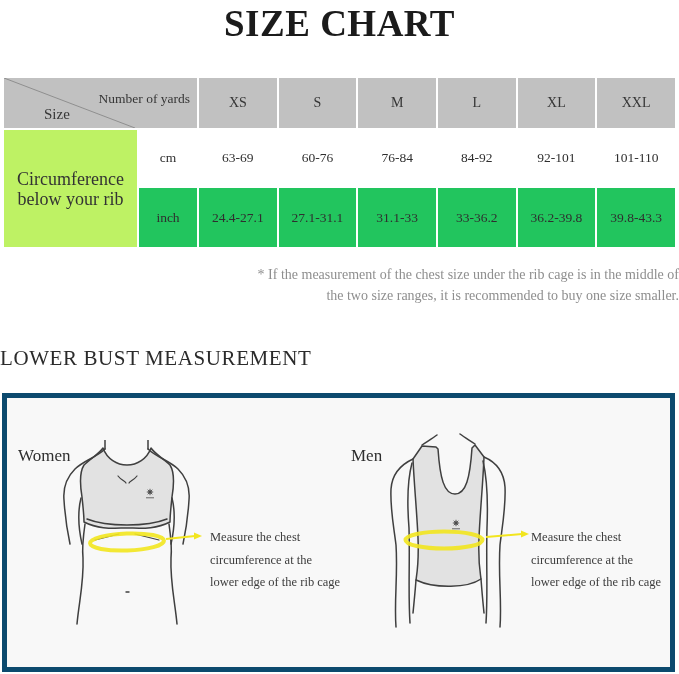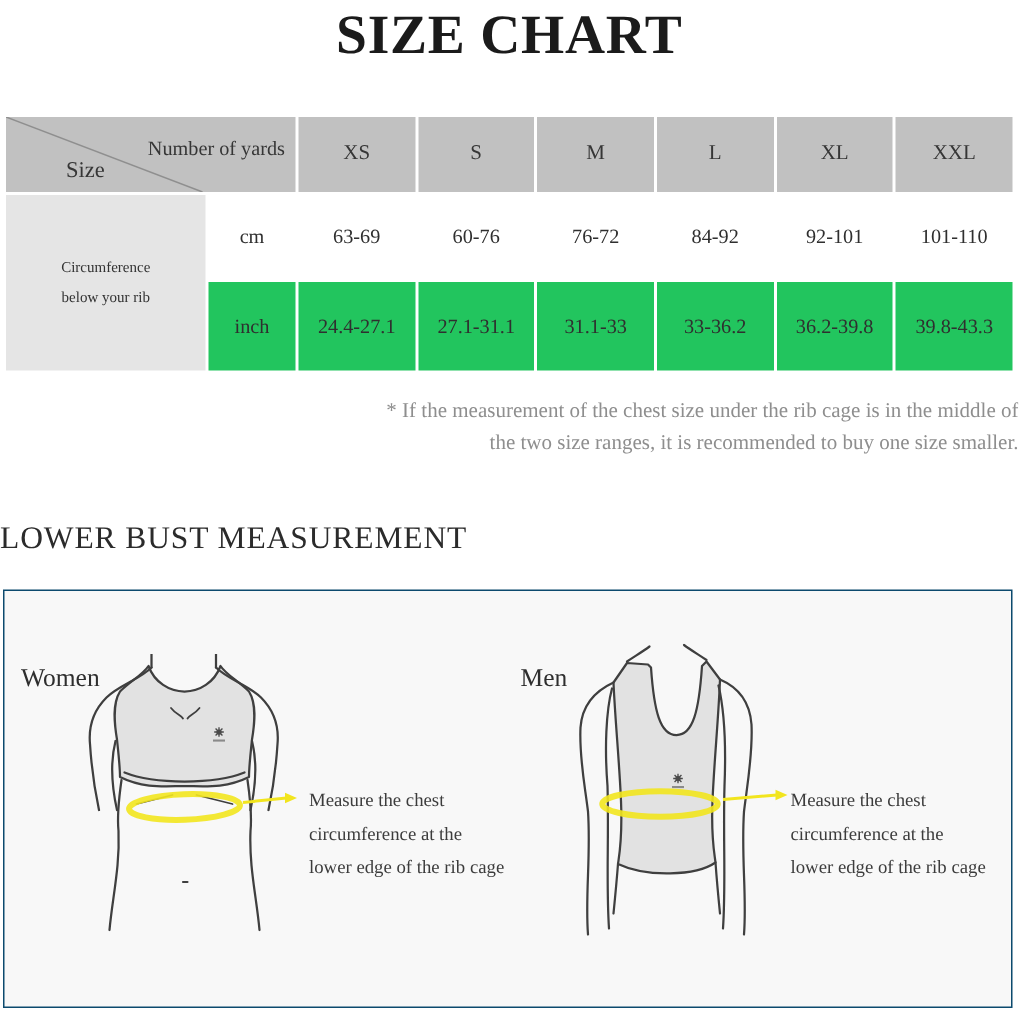--- a/index.html
+++ b/index.html
@@ -20,36 +20,36 @@
     font-size:13.5px;color:#2f2f2f;
   }
   table.size-table col.c-label{width:133px;}
   table.size-table col.c-unit{width:58px;}
   th,td{padding:0;text-align:center;vertical-align:middle;font-weight:400;}
   th.hdr{background:#c1c1c1;height:50px;font-size:14px;color:#363636;text-align:center;}
   th.corner{position:relative;background:#c1c1c1;height:50px;}
   th.corner svg{position:absolute;left:0;top:0;width:100%;height:100%;}
   .corner-top{position:absolute;right:7px;top:13px;font-size:13.5px;color:#363636;}
   .corner-bottom{position:absolute;left:40px;bottom:5px;font-size:15px;color:#363636;}
-  td.rowlabel{background:#e5e5e5;font-size:10px;line-height:20px;color:#333;}
+  td.rowlabel{background:#bef264;font-size:18px;line-height:20px;color:#333;}
   tr.row-cm td.unit,tr.row-cm td.val{background:#ffffff;height:56px;}
   tr.row-inch td.unit,tr.row-inch td.val{background:#22c55e;height:59px;}
   
   .note{
     position:absolute;top:264px;left:0;width:100%;text-align:right;
     font-size:14px;line-height:21px;color:#8e8e8e;
   }
   
   .section-heading{
     position:absolute;top:346px;left:0;margin:0;
     font-size:21px;font-weight:500;letter-spacing:0.6px;color:#2b2b2b;
   }
   .illus-box{
     position:absolute;top:393px;left:2px;width:673px;height:279px;
-    background:#f8f8f8;border:1px solid #0c4a6e;box-sizing:border-box;
+    background:#f8f8f8;border:5px solid #0c4a6e;box-sizing:border-box;
   }
   .fig-label{position:absolute;top:48px;font-size:17px;color:#2e2e2e;}
   .fig-label.women{left:11px;}
   .fig-label.men{left:344px;}
   .fig-svg{position:absolute;}
   .fig-svg.women{left:48px;top:42px;}
   .fig-svg.men{left:373px;top:35px;}
   .anno{position:absolute;top:128px;font-size:12.5px;line-height:22.5px;color:#3c3c3c;white-space:nowrap;}
   .anno.women{left:203px;}
   .anno.men{left:524px;}
@@ -94,21 +94,21 @@
         <th class="hdr">XXL</th>
       </tr>
       <tr class="row-cm">
         <td class="rowlabel" rowspan="2">
           <div>Circumference</div>
           <div>below your rib</div>
         </td>
         <td class="unit">cm</td>
         <td class="val">63-69</td>
         <td class="val">60-76</td>
-        <td class="val">76-72</td>
+        <td class="val">76-84</td>
         <td class="val">84-92</td>
         <td class="val">92-101</td>
         <td class="val">101-110</td>
       </tr>
       <tr class="row-inch">
         <td class="unit">inch</td>
         <td class="val">24.4-27.1</td>
         <td class="val">27.1-31.1</td>
         <td class="val">31.1-33</td>
         <td class="val">33-36.2</td>

